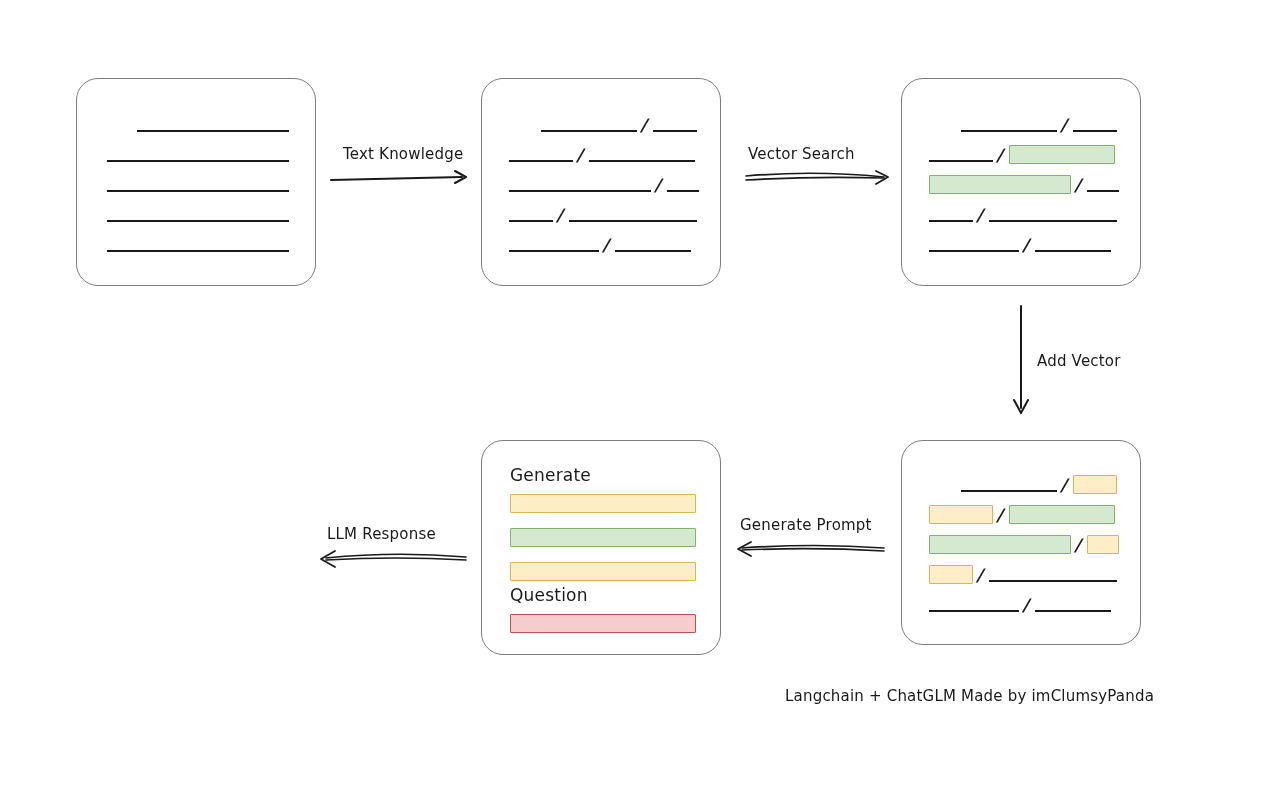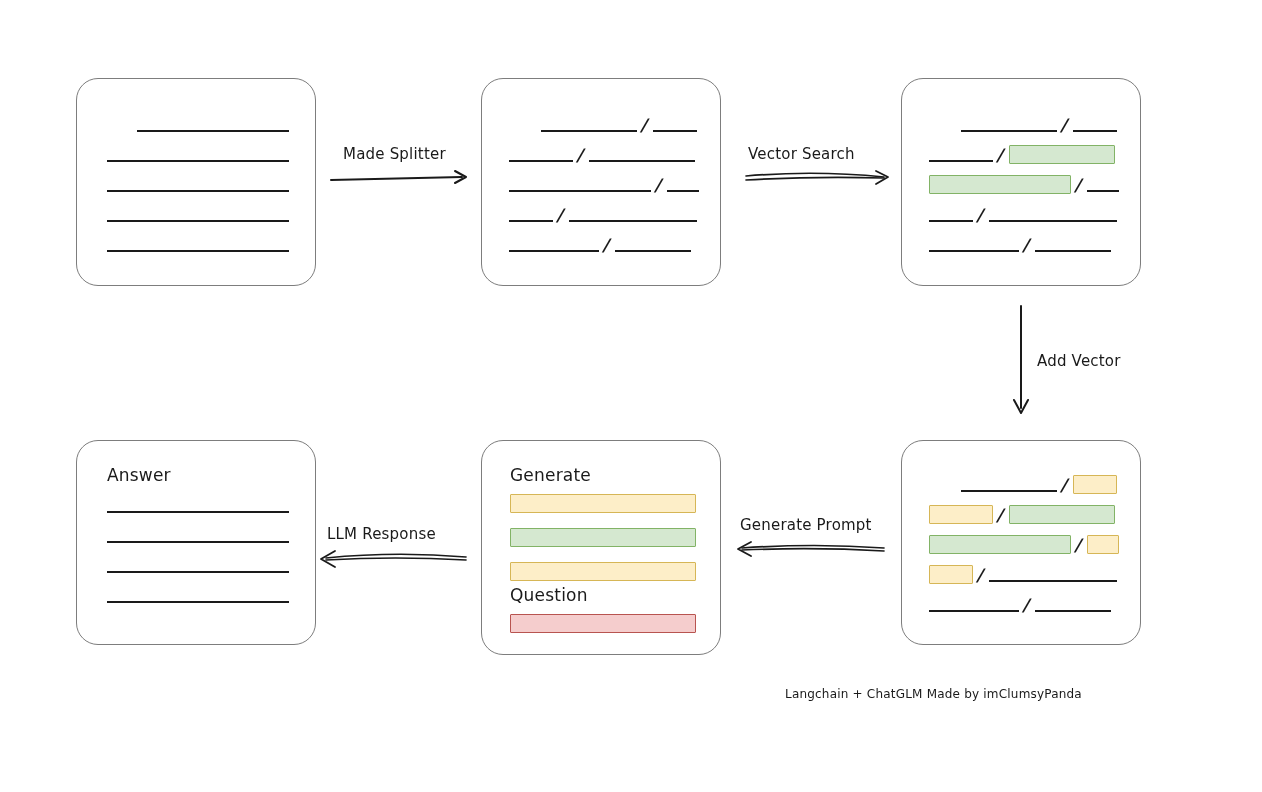--- a/index.html
+++ b/index.html
@@ -83,21 +83,21 @@
   .arrow-label {
     position: absolute;
     font-size: 15px;
     color: #1a1a1a;
     white-space: nowrap;
     letter-spacing: .2px;
   }
 
   .footer {
     position: absolute;
-    font-size: 12px;
+    font-size: 15px;
     color: #1a1a1a;
     white-space: nowrap;
     letter-spacing: .2px;
   }
 
   svg.arrows {
     position: absolute;
     left: 0; top: 0;
     width: 1262px; height: 792px;
     pointer-events: none;
@@ -132,21 +132,21 @@
       <path d="M751 542 L738 549 L751 556" stroke="#1a1a1a" stroke-width="1.8" fill="none" stroke-linejoin="round" stroke-linecap="round"></path>
     </g>
 
     <g>
       <path d="M466 557 Q395 551 326 558" stroke="#1a1a1a" stroke-width="1.7" fill="none" stroke-linecap="round"></path>
       <path d="M466 560 Q395 556 326 560" stroke="#1a1a1a" stroke-width="1.7" fill="none" stroke-linecap="round"></path>
       <path d="M335 551 L321 559 L335 567" stroke="#1a1a1a" stroke-width="1.8" fill="none" stroke-linejoin="round" stroke-linecap="round"></path>
     </g>
   </svg>
 
-  <div class="arrow-label" style="left:343px; top:145px;">Made Splitter</div>
+  <div class="arrow-label" style="left:343px; top:145px;">Text Knowledge</div>
   <div class="arrow-label" style="left:748px; top:145px;">Vector Search</div>
   <div class="arrow-label" style="left:1037px; top:352px;">Add Vector</div>
   <div class="arrow-label" style="left:740px; top:516px;text-align:center;">Generate Prompt</div>
   <div class="arrow-label" style="left:327px; top:525px;">LLM Response</div>
 
   <div class="card" style="left:76px; top:78px; width:240px; height:208px;">
     <div class="rows" id="rows-source" style="top:26px; left:30px;">
         <div class="row" style="padding-left: 30px;">
           <span class="seg" style="width: 152px;"></span>
         </div>
@@ -261,25 +261,16 @@
         <div class="bar yellow" style="margin-bottom: 15px;"></div>
         <div class="bar green" style="margin-bottom: 15px;"></div>
         <div class="bar yellow" style="margin-bottom: 0px;"></div>
       </div>
     <div class="card-heading" style="left:28px; top:144px;text-align:right;">Question</div>
     <div id="question-bars" style="position:absolute; left:28px; top:173px; width:186px;">
         <div class="bar red" style="margin-bottom: 0px;"></div>
       </div>
   </div>
 
-  <div class="card" style="left:76px; top:440px; width:240px; height:205px;">
-    <div class="card-heading" style="left:30px; top:24px;">Answer</div>
-    <div id="answer-lines" style="position:absolute; left:30px; top:70px; width:190px;">
-        <div style="width: 182px; border-bottom: 2px solid rgb(26, 26, 26); height: 0px; margin-bottom: 28px;"></div>
-        <div style="width: 182px; border-bottom: 2px solid rgb(26, 26, 26); height: 0px; margin-bottom: 28px;"></div>
-        <div style="width: 182px; border-bottom: 2px solid rgb(26, 26, 26); height: 0px; margin-bottom: 28px;"></div>
-        <div style="width: 182px; border-bottom: 2px solid rgb(26, 26, 26); height: 0px; margin-bottom: 0px;"></div>
-      </div>
-  </div>
 
   <div class="footer" style="left:785px; top:687px;">Langchain + ChatGLM Made by imClumsyPanda</div>
 
 </div>
 
 </body></html>

